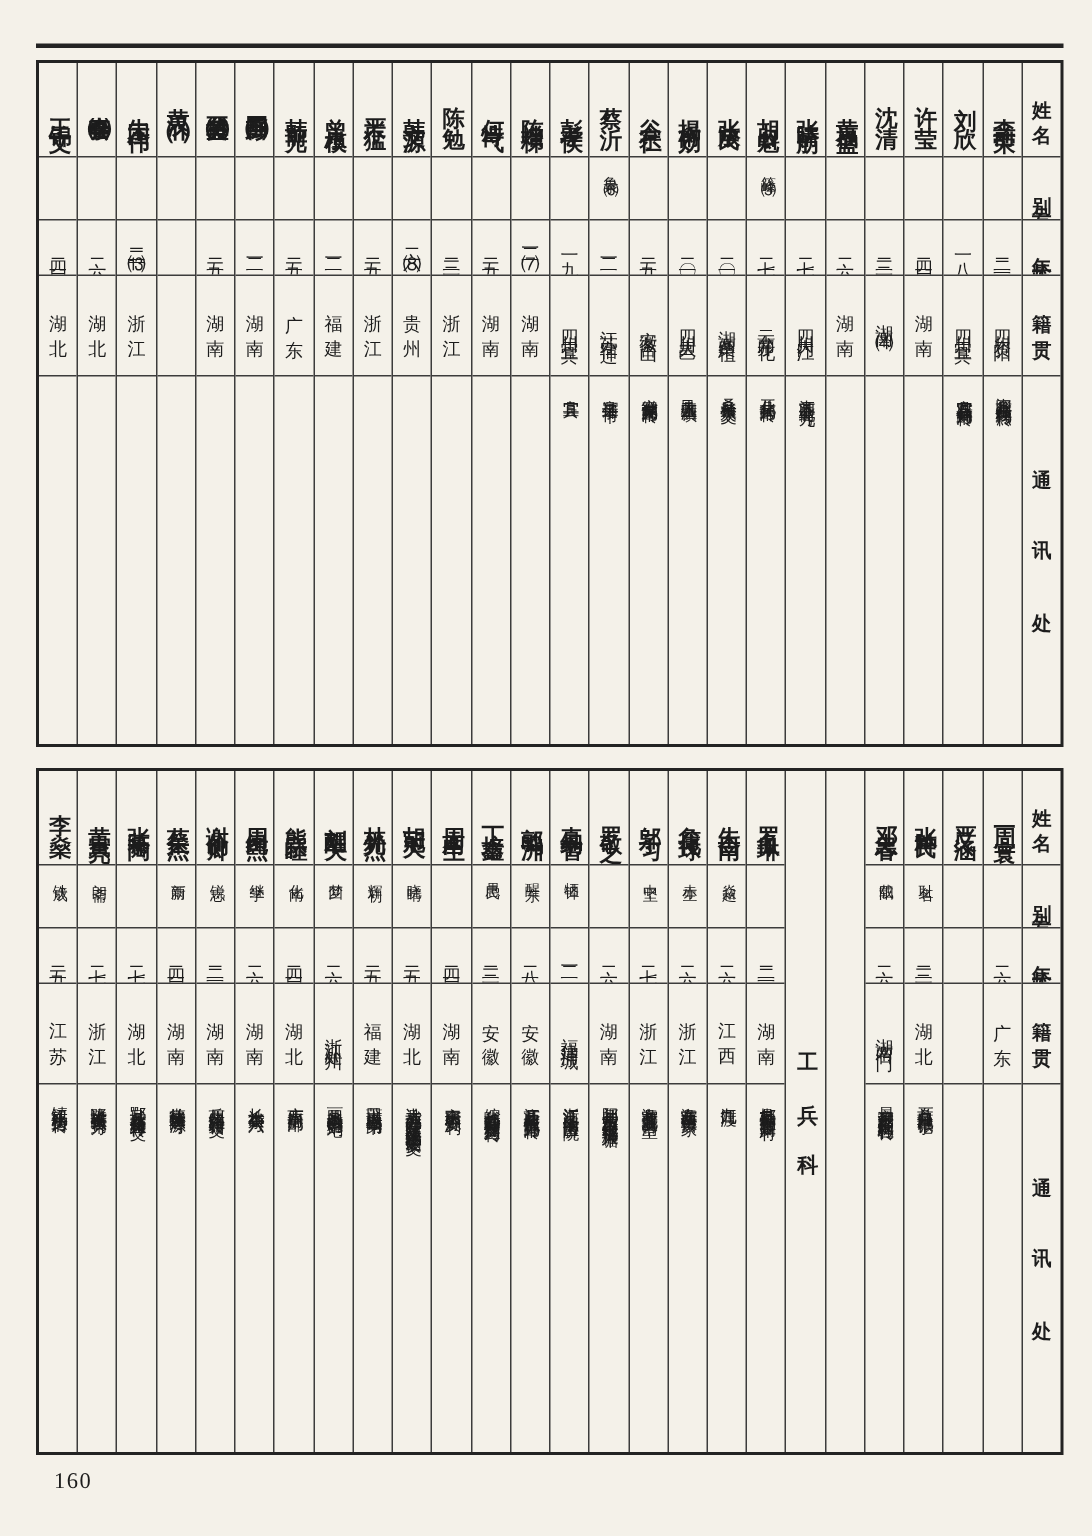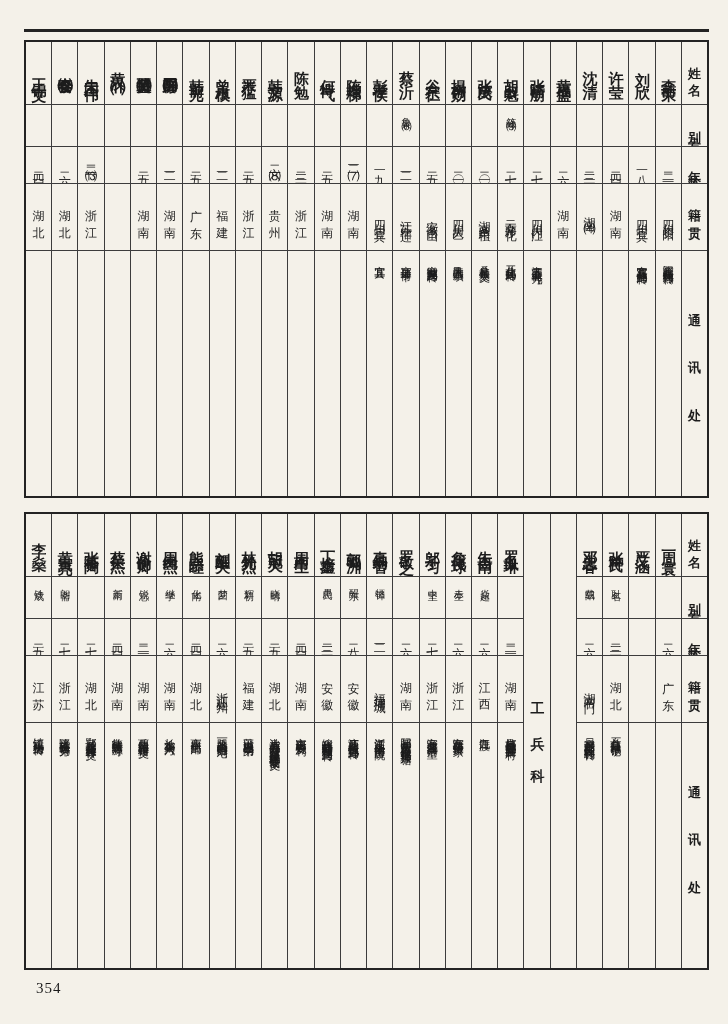--- a/index.html
+++ b/index.html
@@ -902,14 +902,14 @@
           <span class="vtext h-txt h-age">年龄</span>
         </div>
         <div class="cell c-native">
           <span class="vtext h-txt h-native">籍贯</span>
         </div>
         <div class="cell c-addr" style="align-items: center; padding-top: 0px;">
           <span class="vtext h-txt h-addr">通讯处</span>
         </div>
       </div>
     </div>
-  <div class="page-number">354</div>
+  <div class="page-number">160</div>
 </div>
 
 </body></html>

